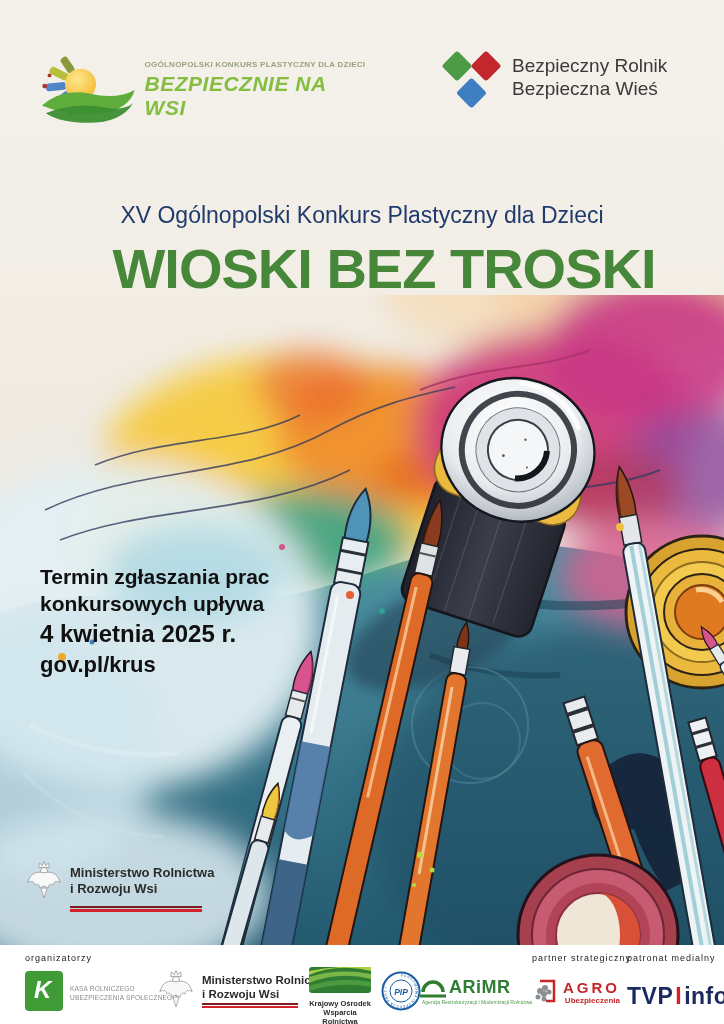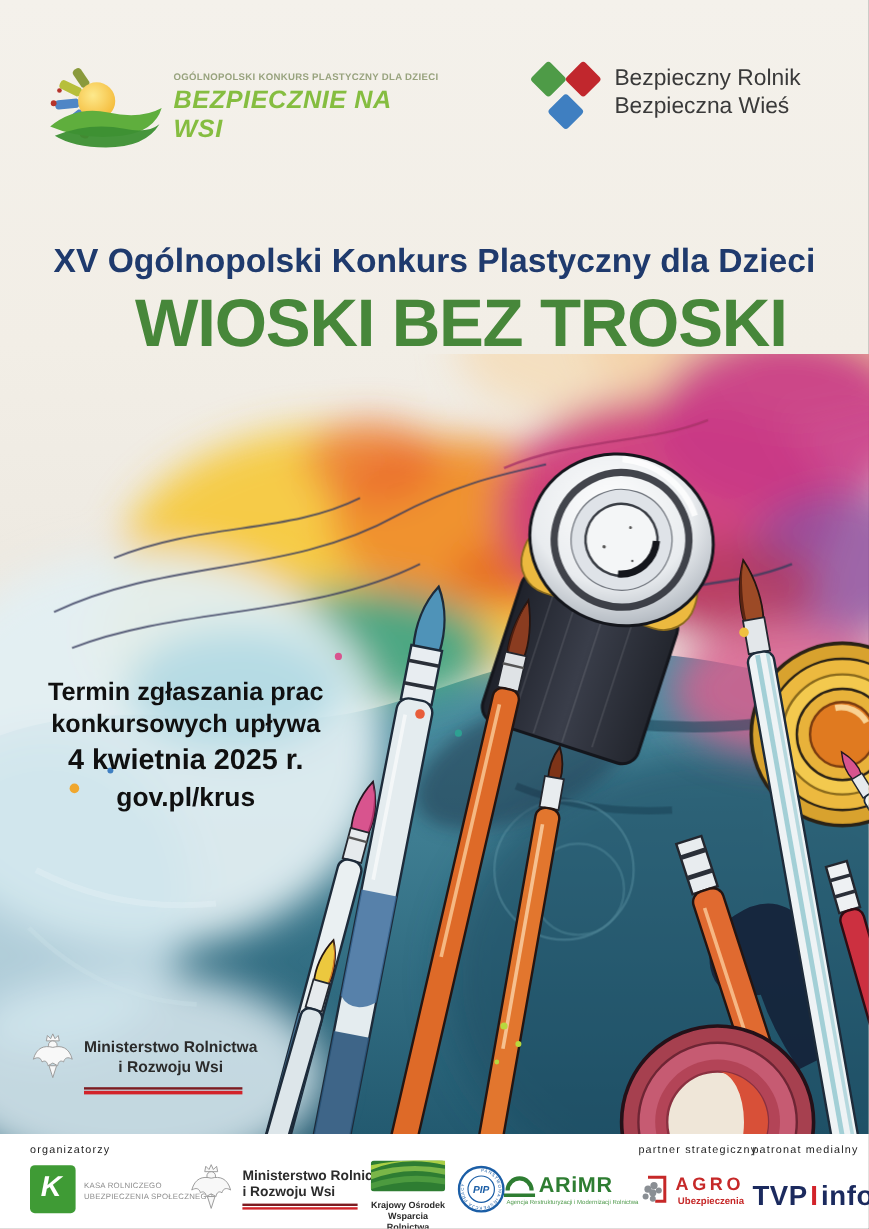--- a/index.html
+++ b/index.html
@@ -3,30 +3,30 @@
 <meta charset="utf-8">
 <style>
   html,body{margin:0;padding:0;background:#888;}
   .poster{
     position:relative;width:724px;height:1024px;overflow:hidden;
     font-family:"Liberation Sans",sans-serif;
     background:linear-gradient(180deg,#f4f1eb 0%,#f2eee6 28%,#eeeae2 45%,#ece8e0 60%);
   }
   .abs{position:absolute;}
   .art{position:absolute;left:0;top:295px;width:724px;height:650px;z-index:1;}
-  .txt{z-index:2;text-align:center;}
+  .txt{z-index:2;}
   
   .hdr-left{left:36px;top:44px;width:330px;height:92px;display:flex;z-index:2;}
   .hdr-left-text{margin-left:4px;padding-top:16px;}
   .hl-tag{font-size:8px;font-weight:bold;color:#98a37e;letter-spacing:.25px;}
   .hl-name{font-size:21px;font-weight:bold;font-style:italic;color:#85bd40;letter-spacing:.5px;margin-top:3px;}
   .hdr-right{left:440px;top:48px;width:260px;height:70px;display:flex;z-index:2;}
   .hr-text{margin-left:8px;padding-top:6px;font-size:19px;color:#3a3a3a;line-height:23px;}
   
-  .kicker{left:0;top:202px;width:724px;text-align:center;font-size:28px;font-weight:bold;color:#1f3a6d;}
+  .kicker{left:0;top:202px;width:724px;text-align:center;font-size:23px;font-weight:normal;color:#1f3a6d;}
   .title{left:0;top:236px;width:724px;text-align:center;font-size:56px;font-weight:bold;color:#47873a;letter-spacing:-1px;padding-left:22px;}
   .subtitle{left:0;top:326px;width:724px;text-align:center;font-size:23px;font-weight:bold;color:#1f3a6d;}
   
   .info{left:40px;top:563px;color:#101010;}
   .info .l{font-size:21px;font-weight:bold;line-height:27px;}
   .info .d{font-size:24px;font-weight:bold;margin-top:3px;}
   .info .s1{font-size:20px;font-weight:bold;margin-top:26px;}
   .info .s2{font-size:22px;font-weight:bold;margin-top:4px;cursor:pointer;}
   
   .patron{left:26px;top:860px;width:210px;}

